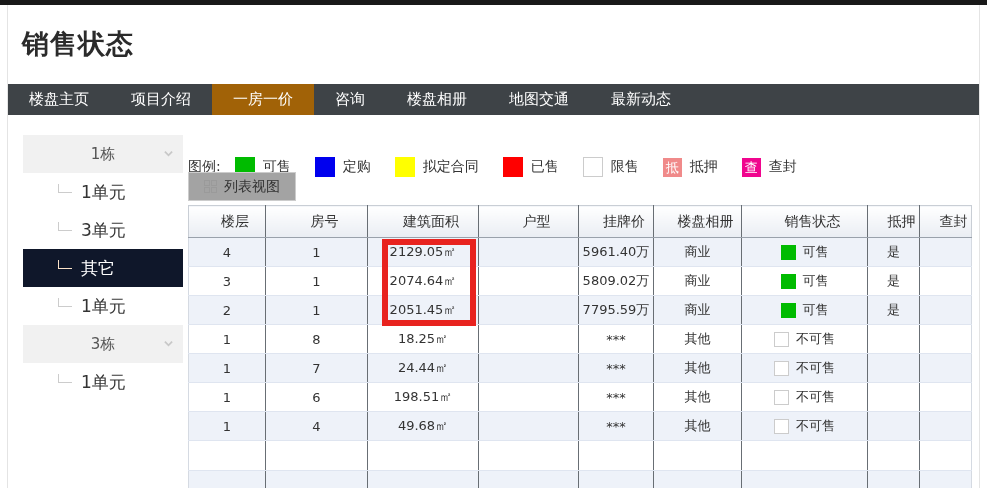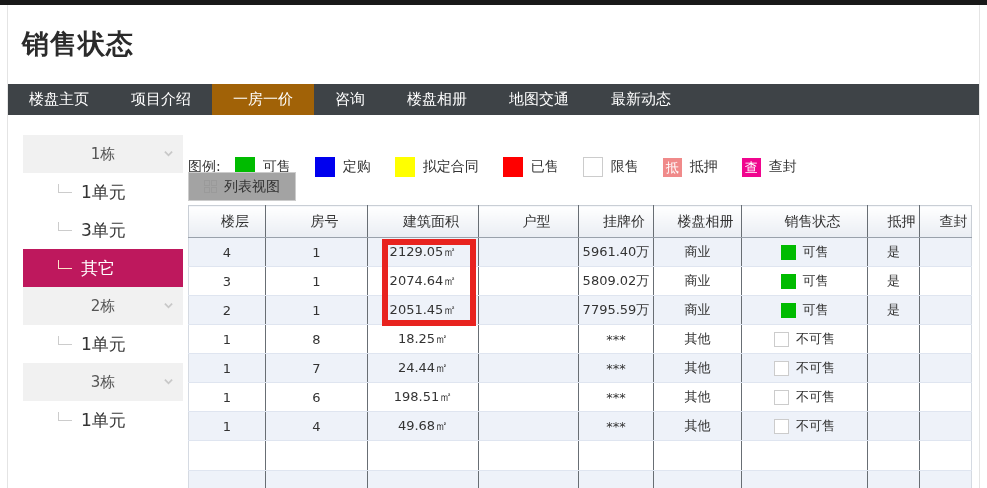--- a/index.html
+++ b/index.html
@@ -18,21 +18,21 @@
   
   .navbar { left:8px; top:84px; width:971px; height:31px; background:#3e4347; display:flex; align-items:stretch; }
   .nav-item { display:flex; align-items:center; padding:0 21px; color:#fff; font-size:15px; cursor:pointer; }
   .nav-item.active { background:#a16207; }
 
   
   .sidebar { left:23px; top:135px; width:160px; }
   .side-row { height:38px; display:flex; align-items:center; position:relative; font-size:17px; cursor:pointer; }
   .side-building { background:#f1f1f1; color:#555; font-size:15px; justify-content:center;text-align:right; }
   .side-unit { background:#fff; color:#333; padding-left:35px; }
-  .side-unit.selected { background:#be185d; color:#fff; }
+  .side-unit.selected { background:#0f172a; color:#fff; }
   .tree-icon { display:inline-block; width:14px; height:9px; border-left:1px solid #ccc; border-bottom:1px solid #ccc; margin-right:9px; margin-top:-7px; }
   .side-unit.selected .tree-icon { border-color:#fbe3c8; }
   .chev { position:absolute; right:10px; top:14px; width:9px; height:9px; }
 
   
   .legend { left:188px; top:155px; height:24px; display:flex; align-items:center; font-size:14px; }
   .legend-title { margin-right:14px; color:#333; }
   .legend-item { display:flex; align-items:center; margin-right:24px; }
   .sw { width:20px; height:20px; margin-right:8px; display:inline-block; }
   .sw-green { background:#00bb00; }
@@ -101,26 +101,20 @@
     <span class="tree-icon"></span>
     <span>1单元</span>
   </div>
   <div class="side-row side-unit">
     <span class="tree-icon"></span>
     <span>3单元</span>
   </div>
   <div class="side-row side-unit selected">
     <span class="tree-icon"></span>
     <span>其它</span>
-  </div>
-  <div class="side-row side-building">
-    <span>2栋</span>
-    <svg class="chev" viewBox="0 0 10 10">
-        <polyline points="1,3 5,7 9,3" fill="none" stroke="#c8c8c8" stroke-width="2"></polyline>
-      </svg>
   </div>
   <div class="side-row side-unit">
     <span class="tree-icon"></span>
     <span>1单元</span>
   </div>
   <div class="side-row side-building">
     <span>3栋</span>
     <svg class="chev" viewBox="0 0 10 10">
         <polyline points="1,3 5,7 9,3" fill="none" stroke="#c8c8c8" stroke-width="2"></polyline>
       </svg>

